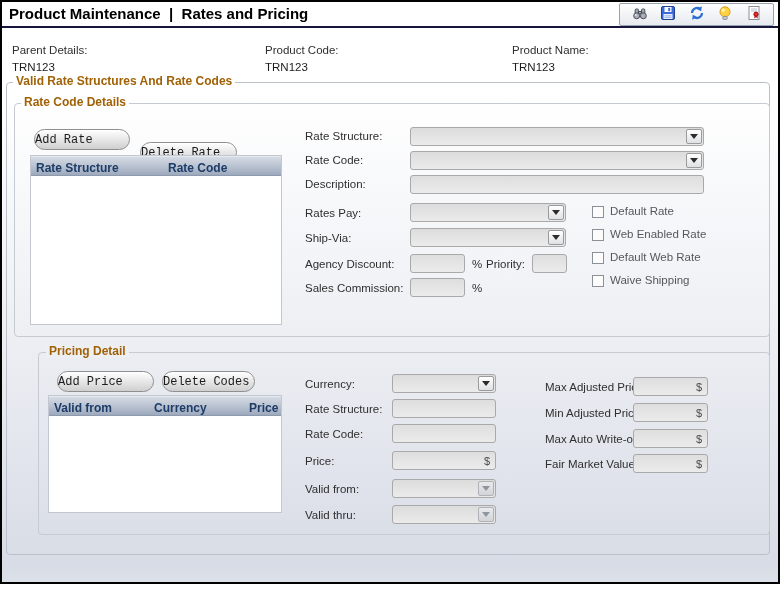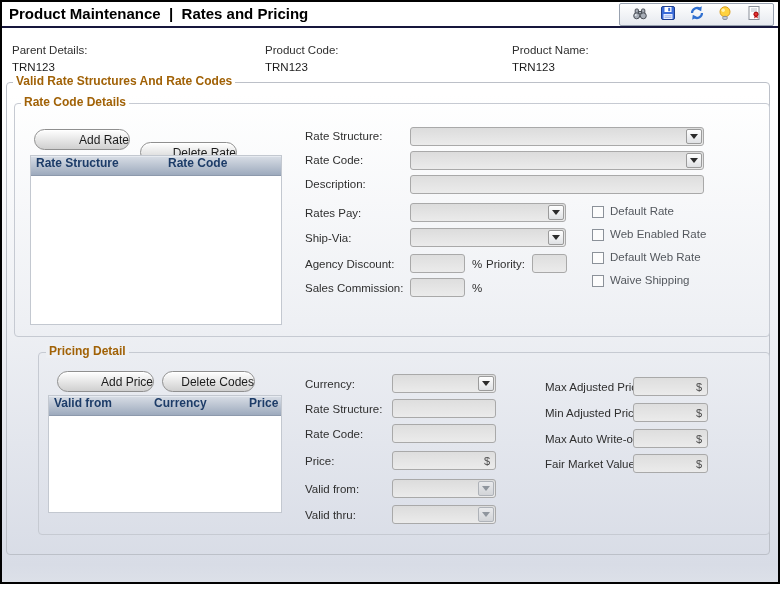--- a/index.html
+++ b/index.html
@@ -17,27 +17,27 @@
              background:linear-gradient(#fefefe,#e6e9ef);
              display:flex; align-items:center; justify-content:space-evenly; }
   .tool { width:18px; height:18px; display:flex; align-items:center; justify-content:center; cursor:pointer; }
   .lbl { position:absolute; font-size:11.5px; color:#2f2f2f; white-space:nowrap; }
   .val { position:absolute; font-size:11.5px; color:#1a1a1a; white-space:nowrap; }
   .gbox { position:absolute; border:1px solid #bcc0c8; border-radius:4px; box-sizing:border-box; }
   .legend { position:absolute; font-size:12px; font-weight:bold; color:#a16207;
             padding:0 3px; white-space:nowrap; line-height:13px; }
   .btn { position:absolute; box-sizing:border-box; border:1px solid #8f8f8f; border-radius:11px;
          background:linear-gradient(#ffffff,#cfcfcf); font-size:12px; color:#1c1c1c;
-         display:flex; align-items:center; justify-content:flex-end; cursor:pointer;
-         box-shadow:inset 0 1px 0 #ffffff; }
+         display:flex; align-items:center; justify-content:flex-start; cursor:pointer;
+         box-shadow:inset 0 1px 0 #ffffff;font-family:Liberation Mono, monospace; }
   .listbox { position:absolute; box-sizing:border-box; background:#fff; border:1px solid #c3c8d0; }
   .lhead { display:flex; height:20px; box-sizing:border-box;
            background:linear-gradient(#d9dee6,#9daabd); border-bottom:1px solid #8d99ac;
            box-shadow:inset 0 1px 0 #e6eaf0; font-size:12px; font-weight:bold;
-           color:#1d3c68; align-items:flex-start; }
+           color:#1d3c68; align-items:flex-end; }
   .lhead .c { box-sizing:border-box; padding-left:5px; white-space:nowrap; }
   .lbody { background:#fff; width:100%; height:calc(100% - 20px); }
   .tbox { position:absolute; box-sizing:border-box; border:1px solid #a9a9a9; border-radius:3px;
           background:linear-gradient(#dedede,#ebebeb); }
   .money { display:flex; align-items:center; justify-content:flex-end;
            padding-right:5px; font-size:11px; color:#4a4a4a; }
   .combo { position:absolute; box-sizing:border-box; border:1px solid #a9a9a9; border-radius:3px;
            background:linear-gradient(#dcdcdc,#ebebeb); }
   .arrowbtn { position:absolute; top:1px; bottom:1px; right:1px; width:16px; box-sizing:border-box;
               border:1px solid #9b9b9b; border-radius:2px;

